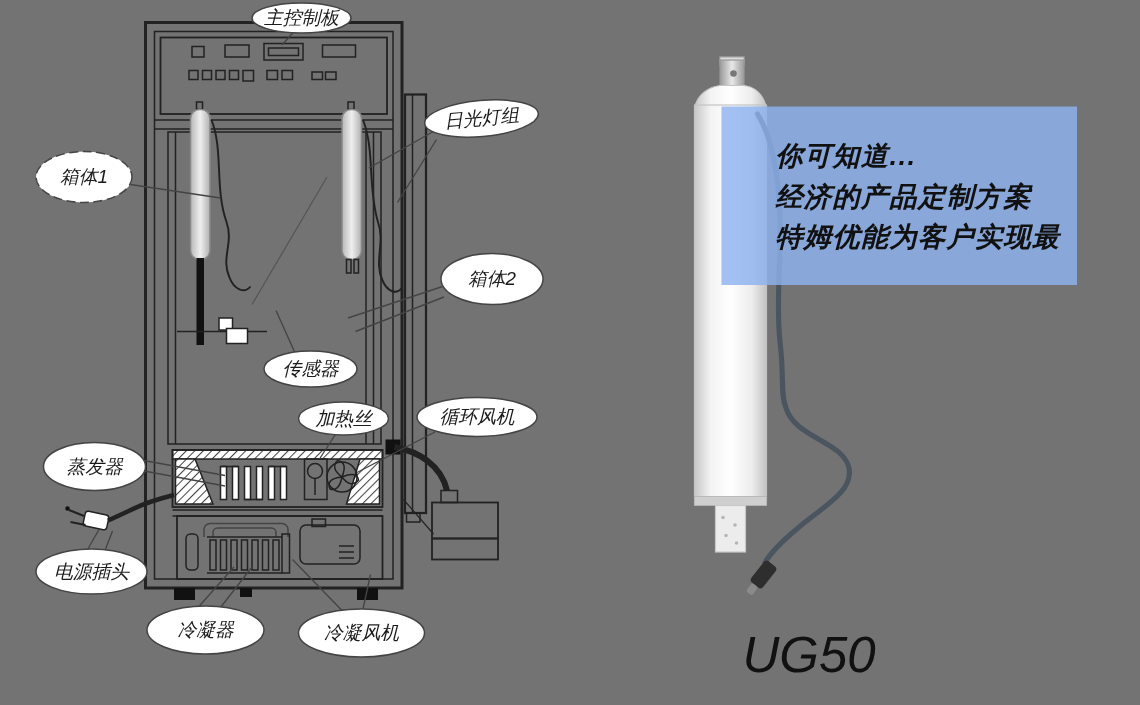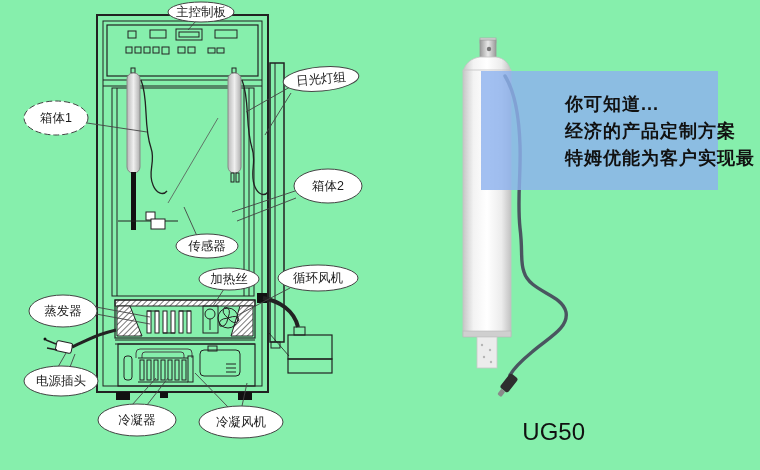--- a/index.html
+++ b/index.html
@@ -1,26 +1,26 @@
 <!DOCTYPE html>
 <html><head>
 <meta charset="utf-8">
 <style>
   html,body{margin:0;padding:0;background:#fff;}
-  #stage{position:relative;width:760px;height:470px;background:#86efac;overflow:hidden;
-         font-family:"Liberation Sans","DejaVu Sans",sans-serif;}
+  #stage{position:relative;width:760px;height:470px;background:#737373;overflow:hidden;
+         font-family:"Liberation Sans","DejaVu Sans",sans-serif;font-style:italic;}
   #lineart{position:absolute;left:0;top:0;z-index:1;}
   .bubble-text{font-size:12.5px;fill:#1a1a1a;text-anchor:middle;}
   #promo-callout{position:absolute;left:481px;top:71px;width:237px;height:119px;
                  background:rgba(141,178,238,0.82);z-index:2;box-sizing:border-box;
-                 padding:20px 8px 0 84px;}
+                 padding:20px 8px 0 36px;}
   .callout-line{font-size:18px;font-weight:bold;color:#111;line-height:27px;
                 white-space:nowrap;letter-spacing:1px;}
-  #model-label{position:absolute;left:495px;top:418px;width:90px;text-align:right;
-               font-size:24px;color:#111;z-index:2;}
+  #model-label{position:absolute;left:495px;top:418px;width:90px;text-align:left;
+               font-size:34px;color:#111;z-index:2;}
 </style>
 </head>
 <body>
 
 <div id="stage">
 
 <svg id="lineart" width="760" height="470" viewBox="0 0 760 470">
   <defs>
     <linearGradient id="lampGrad" x1="0" y1="0" x2="1" y2="0">
       <stop offset="0" stop-color="#b8b8b8"></stop>

